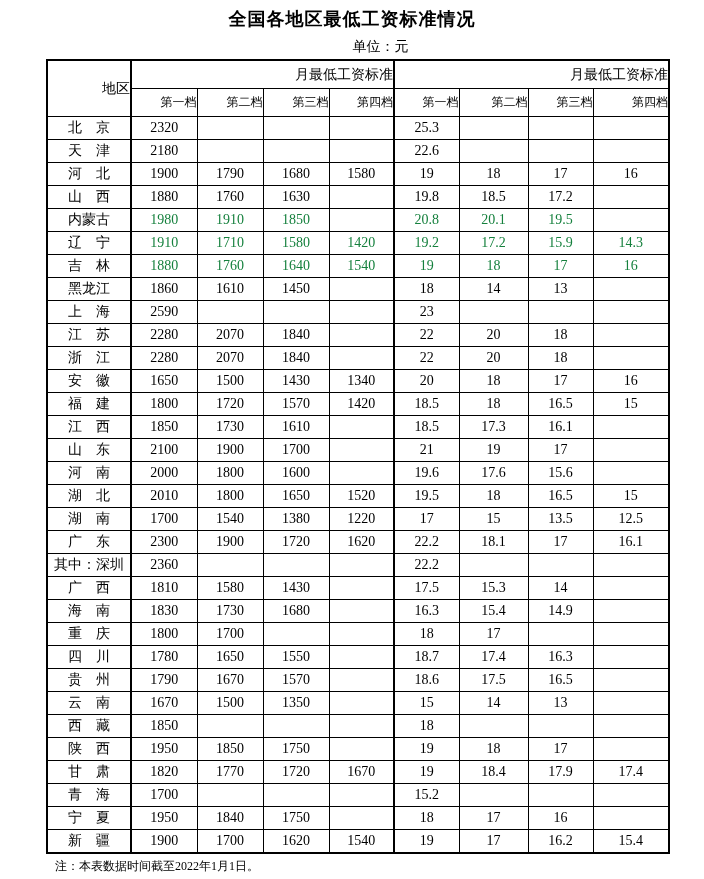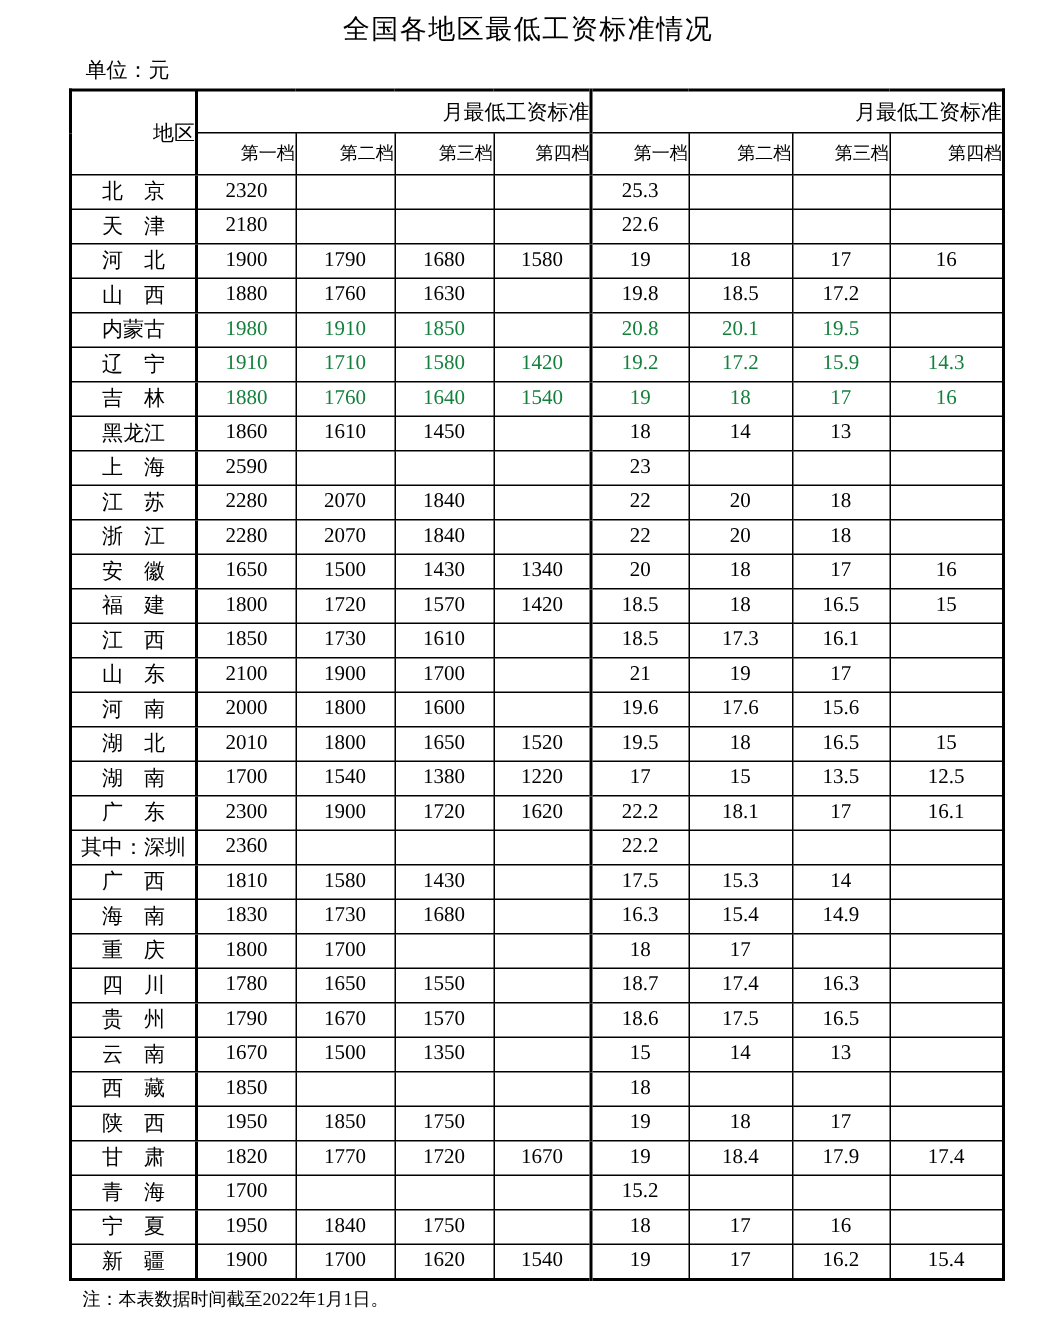--- a/index.html
+++ b/index.html
@@ -5,24 +5,24 @@
   html,body { margin:0; padding:0; }
   body {
     width:704px; height:879px; background:#ffffff; color:#000000;
     font-family:"Liberation Serif","DejaVu Serif",serif;
     overflow:hidden;
   }
   .page { padding-top:5px; }
   .title {
     text-align:center;
     font-family:"Liberation Sans","DejaVu Sans",sans-serif;
-    font-weight:normal; font-size:18px; letter-spacing:1px;
+    font-weight:bold; font-size:18px; letter-spacing:1px;
     margin:2px 0 7px 0;
   }
-  .unit { margin-left:57px; font-size:14px; margin-bottom:3px; }
+  .unit { margin-left:57px; font-size:14px; margin-bottom:3px;text-align:center; }
   table.wage {
     border-collapse:collapse; table-layout:fixed;
     width:622px; margin-left:46px;
     border:2px solid #000;
   }
   .wage th, .wage td {
     border:1px solid #000; text-align:center; vertical-align:middle;
     padding:0; font-weight:normal; font-size:14px; overflow:hidden;
     white-space:nowrap;
   }

